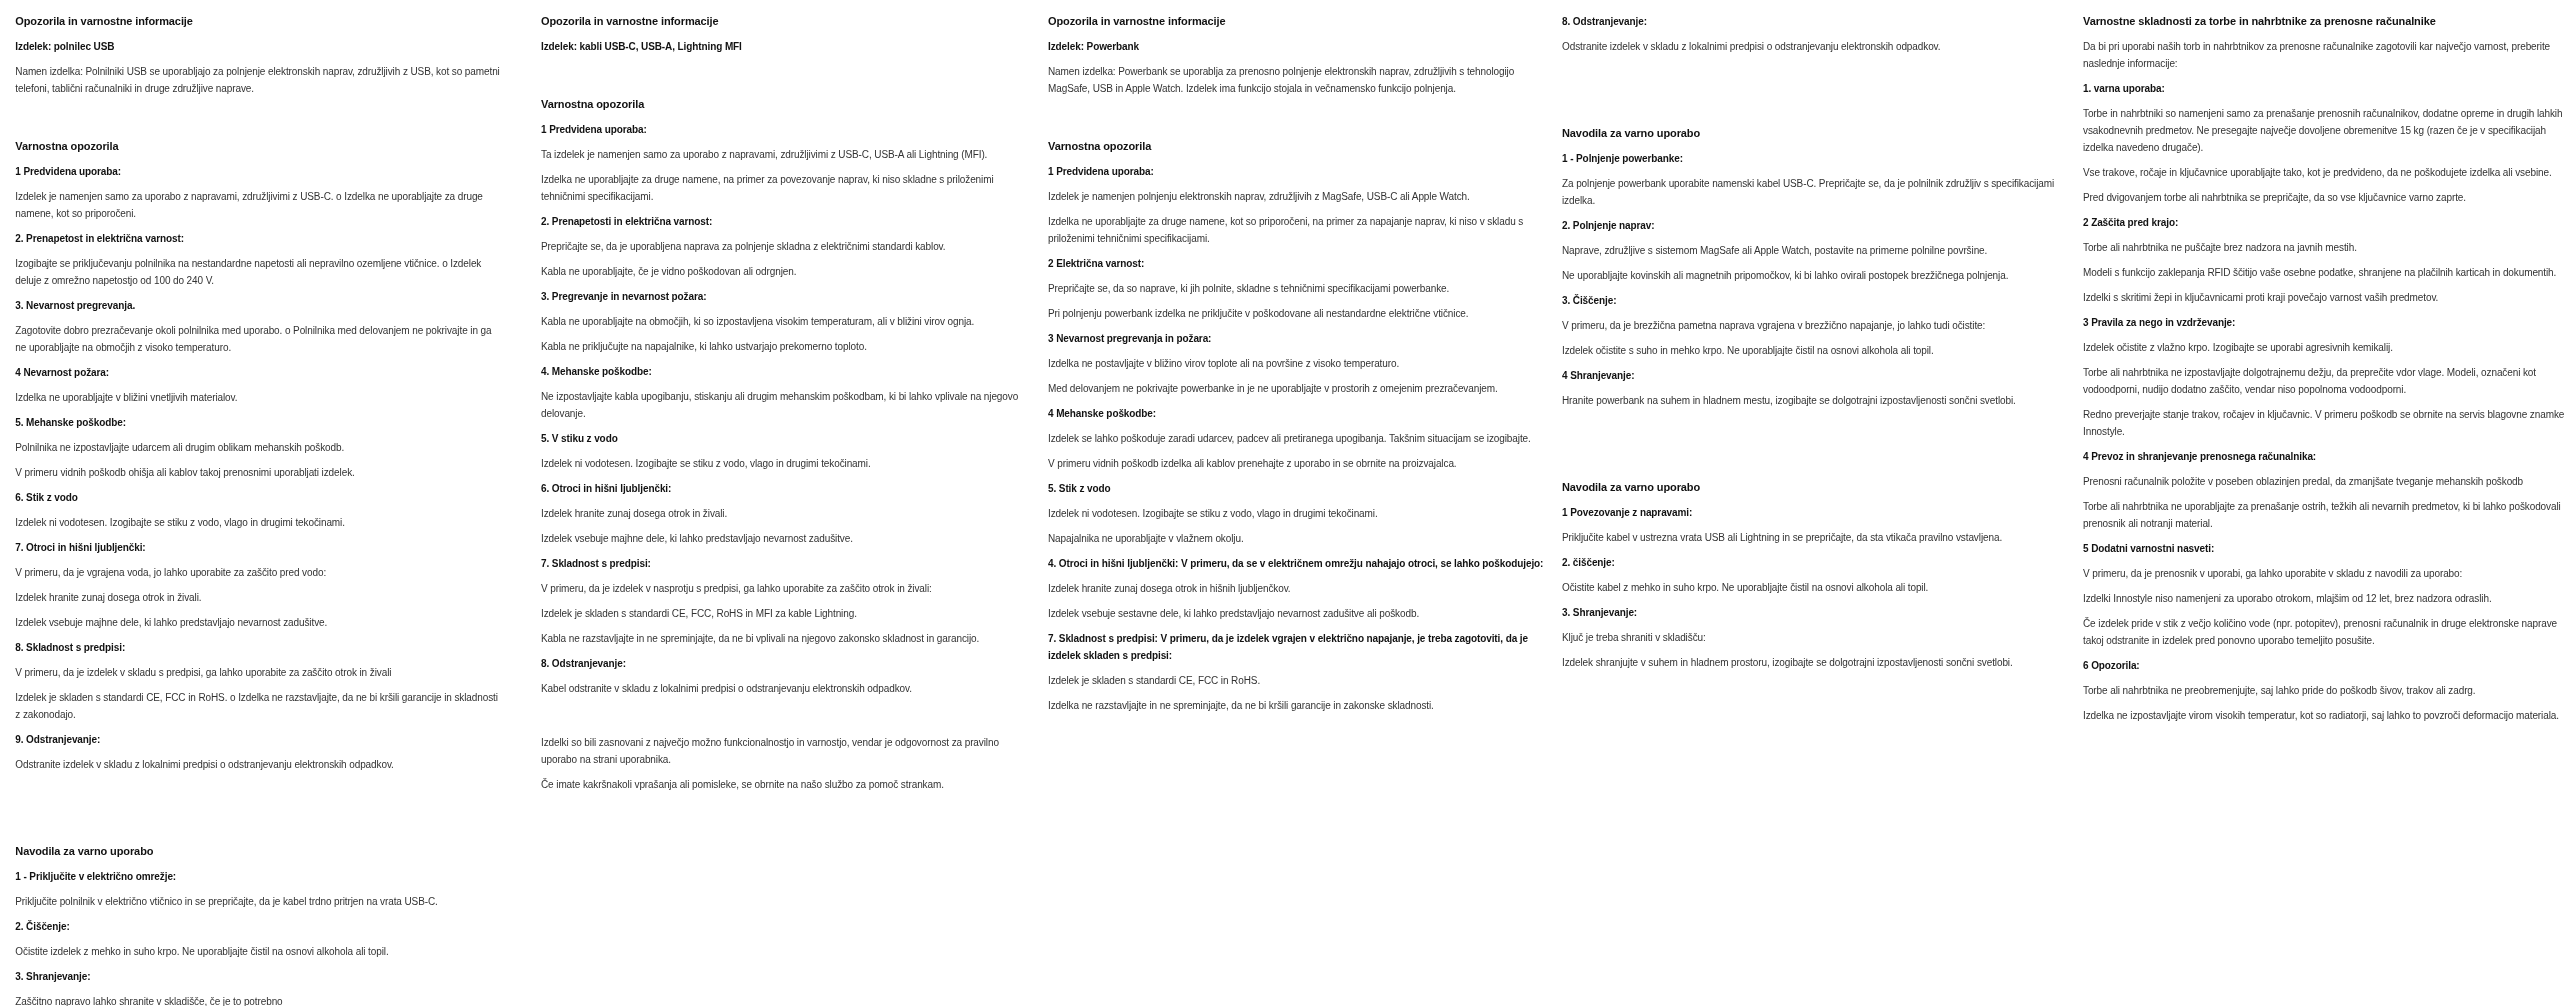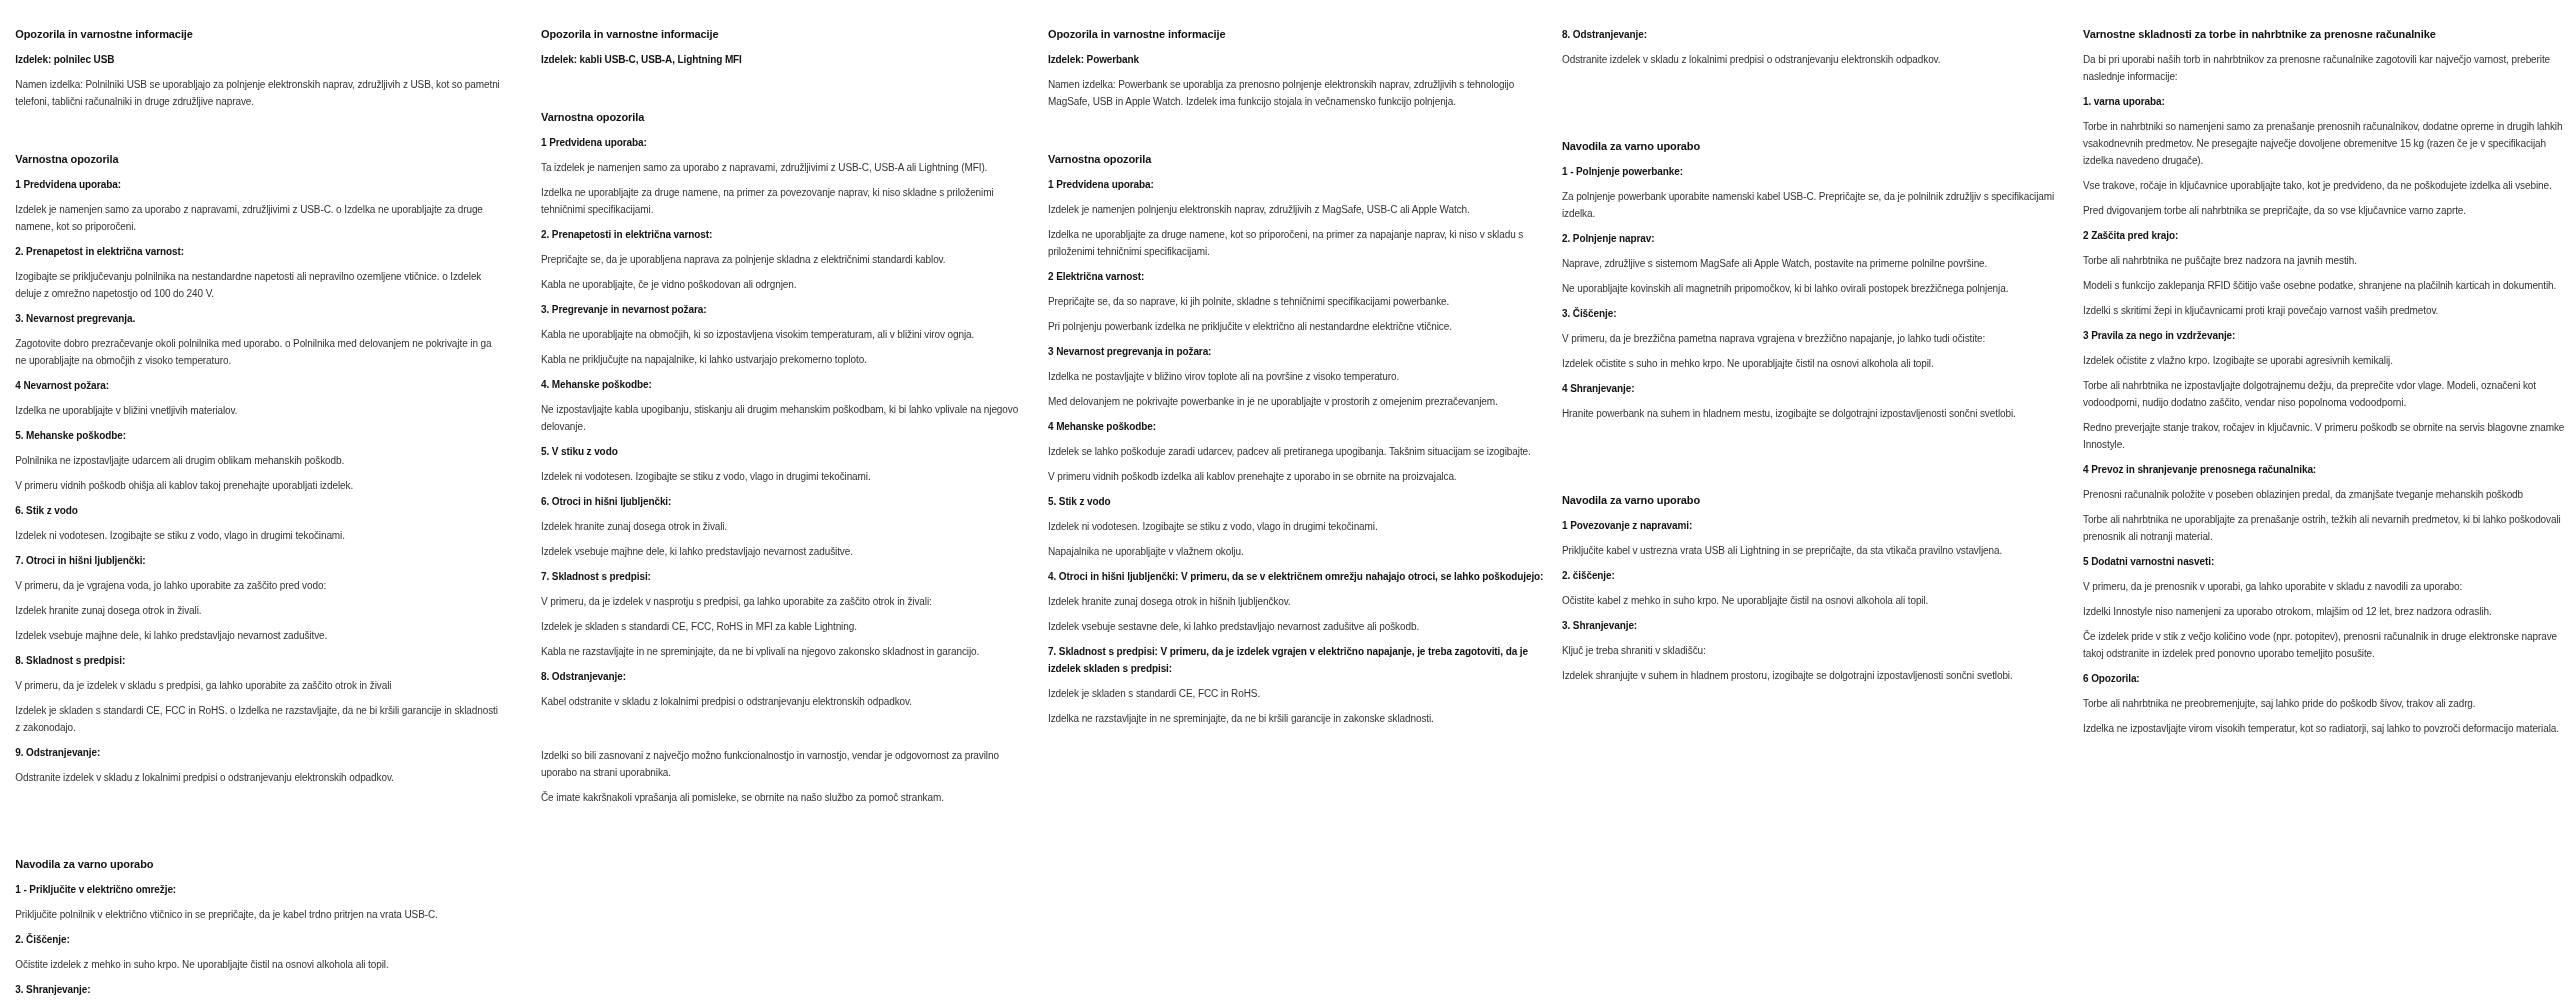--- a/index.html
+++ b/index.html
@@ -12,21 +12,21 @@
   .column{position:absolute;top:6.4px;}
   .column:nth-child(1){left:15.3px;  width:488px;}
   .column:nth-child(2){left:541px; width:494px;}
   .column:nth-child(3){left:1048px;width:510px;}
   .column:nth-child(4){left:1562px;width:499px;}
   .column:nth-child(5){left:2083px;width:483px;}
   .b{
     font-size:10px;line-height:17px;letter-spacing:-0.1px;
     margin:8px 0;white-space:normal;
   }
-  .b:first-child{margin-top:20px;}
+  .b:first-child{margin-top:7px;}
   .title{font-weight:700;color:#121212;font-size:11px;margin-top:41px;}
   .heading{font-weight:700;color:#121212;margin-top:7px;}
   .para{color:#333333;font-weight:400;}
   .spacer{height:21px;margin:0;}
 </style>
 </head>
 <body>
 
 <div class="page">
     <div class="column">
@@ -37,21 +37,21 @@
       <div class="b heading">1 Predvidena uporaba:</div>
       <div class="b para">Izdelek je namenjen samo za uporabo z napravami, združljivimi z USB-C. o Izdelka ne uporabljajte za druge namene, kot so priporočeni.</div>
       <div class="b heading">2. Prenapetost in električna varnost:</div>
       <div class="b para">Izogibajte se priključevanju polnilnika na nestandardne napetosti ali nepravilno ozemljene vtičnice. o Izdelek deluje z omrežno napetostjo od 100 do 240 V.</div>
       <div class="b heading">3. Nevarnost pregrevanja.</div>
       <div class="b para">Zagotovite dobro prezračevanje okoli polnilnika med uporabo. o Polnilnika med delovanjem ne pokrivajte in ga ne uporabljajte na območjih z visoko temperaturo.</div>
       <div class="b heading">4 Nevarnost požara:</div>
       <div class="b para">Izdelka ne uporabljajte v bližini vnetljivih materialov.</div>
       <div class="b heading">5. Mehanske poškodbe:</div>
       <div class="b para">Polnilnika ne izpostavljajte udarcem ali drugim oblikam mehanskih poškodb.</div>
-      <div class="b para">V primeru vidnih poškodb ohišja ali kablov takoj prenehajte uporabljati izdelek.</div>
+      <div class="b para">V primeru vidnih poškodb ohišja ali kablov takoj prenosnimi uporabljati izdelek.</div>
       <div class="b heading">6. Stik z vodo</div>
       <div class="b para">Izdelek ni vodotesen. Izogibajte se stiku z vodo, vlago in drugimi tekočinami.</div>
       <div class="b heading">7. Otroci in hišni ljubljenčki:</div>
       <div class="b para">V primeru, da je vgrajena voda, jo lahko uporabite za zaščito pred vodo:</div>
       <div class="b para">Izdelek hranite zunaj dosega otrok in živali.</div>
       <div class="b para">Izdelek vsebuje majhne dele, ki lahko predstavljajo nevarnost zadušitve.</div>
       <div class="b heading">8. Skladnost s predpisi:</div>
       <div class="b para">V primeru, da je izdelek v skladu s predpisi, ga lahko uporabite za zaščito otrok in živali</div>
       <div class="b para">Izdelek je skladen s standardi CE, FCC in RoHS. o Izdelka ne razstavljajte, da ne bi kršili garancije in skladnosti z zakonodajo.</div>
       <div class="b heading">9. Odstranjevanje:</div>
@@ -99,21 +99,21 @@
     <div class="column">
       <div class="b title">Opozorila in varnostne informacije</div>
       <div class="b heading">Izdelek: Powerbank</div>
       <div class="b para">Namen izdelka: Powerbank se uporablja za prenosno polnjenje elektronskih naprav, združljivih s tehnologijo MagSafe, USB in Apple Watch. Izdelek ima funkcijo stojala in večnamensko funkcijo polnjenja.</div>
       <div class="b title">Varnostna opozorila</div>
       <div class="b heading">1 Predvidena uporaba:</div>
       <div class="b para">Izdelek je namenjen polnjenju elektronskih naprav, združljivih z MagSafe, USB-C ali Apple Watch.</div>
       <div class="b para">Izdelka ne uporabljajte za druge namene, kot so priporočeni, na primer za napajanje naprav, ki niso v skladu s priloženimi tehničnimi specifikacijami.</div>
       <div class="b heading">2 Električna varnost:</div>
       <div class="b para">Prepričajte se, da so naprave, ki jih polnite, skladne s tehničnimi specifikacijami powerbanke.</div>
-      <div class="b para">Pri polnjenju powerbank izdelka ne priključite v električno ali nestandardne električne vtičnice.</div>
+      <div class="b para">Pri polnjenju powerbank izdelka ne priključite v poškodovane ali nestandardne električne vtičnice.</div>
       <div class="b heading">3 Nevarnost pregrevanja in požara:</div>
       <div class="b para">Izdelka ne postavljajte v bližino virov toplote ali na površine z visoko temperaturo.</div>
       <div class="b para">Med delovanjem ne pokrivajte powerbanke in je ne uporabljajte v prostorih z omejenim prezračevanjem.</div>
       <div class="b heading">4 Mehanske poškodbe:</div>
       <div class="b para">Izdelek se lahko poškoduje zaradi udarcev, padcev ali pretiranega upogibanja. Takšnim situacijam se izogibajte.</div>
       <div class="b para">V primeru vidnih poškodb izdelka ali kablov prenehajte z uporabo in se obrnite na proizvajalca.</div>
       <div class="b heading">5. Stik z vodo</div>
       <div class="b para">Izdelek ni vodotesen. Izogibajte se stiku z vodo, vlago in drugimi tekočinami.</div>
       <div class="b para">Napajalnika ne uporabljajte v vlažnem okolju.</div>
       <div class="b heading">4. Otroci in hišni ljubljenčki: V primeru, da se v električnem omrežju nahajajo otroci, se lahko poškodujejo:</div>

